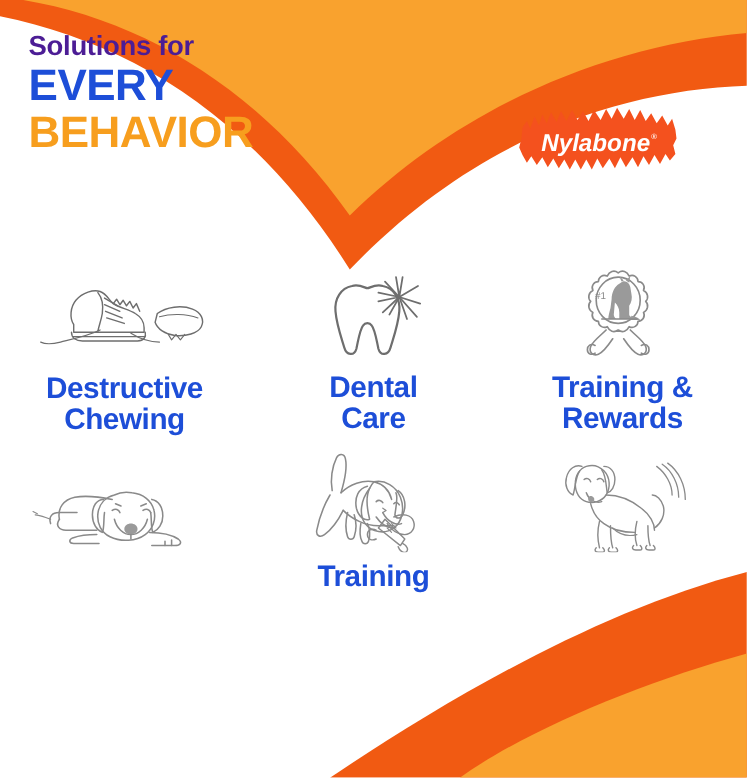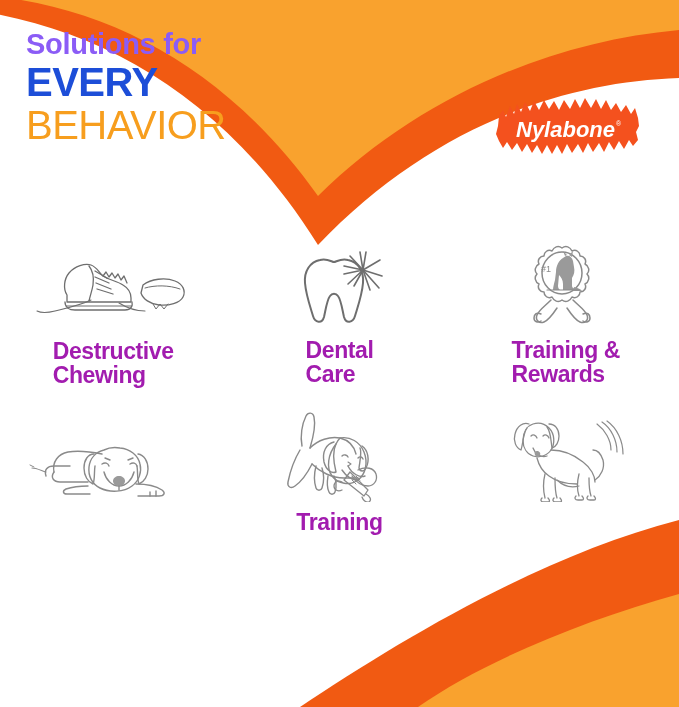--- a/index.html
+++ b/index.html
@@ -30,46 +30,46 @@
   
   .headline {
     position: absolute;
     left: 26px;
     top: 30px;
     line-height: 1.0;
     z-index: 5;
   }
   .headline .l1 {
     display: block;
-    font-size: 29px;
+    font-size: 25px;
     font-weight: bold;
-    color: #8b5cf6;
+    color: #4c1d95;
     letter-spacing: -0.3px;
   }
   .headline .l2 {
     display: block;
     font-size: 40px;
     font-weight: bold;
     color: #1d4ed8;
     letter-spacing: -0.5px;
     margin-top: 3px;
   }
   .headline .l3 {
     display: block;
     font-size: 40px;
-    font-weight: normal;
+    font-weight: bold;
     color: #F79E1E;
     letter-spacing: -0.5px;
     margin-top: 3px;
   }
 
   
   .brand-logo {
     position: absolute;
-    left: 492px;
+    left: 468px;
     top: 92px;
     width: 150px;
     height: 72px;
     z-index: 6;
   }
   .brand-logo svg { display: block; }
 
   
   .grid {
     position: absolute;
@@ -88,24 +88,24 @@
     justify-content: flex-start;
   }
   .cell .art {
     height: 85px;
     display: flex;
     align-items: flex-end;
     justify-content: center;
   }
   .cell .caption {
     margin-top: 8px;
-    text-align: left;
-    font-size: 23px;
+    text-align: center;
+    font-size: 27px;
     font-weight: bold;
-    color: #a21caf;
+    color: #1d4ed8;
     line-height: 1.05;
     letter-spacing: -0.4px;
     white-space: pre-line;
   }
   .cell-1 .art { height: 86px; }
   .cell-4 .art, .cell-5 .art, .cell-6 .art { height: 92px; }
 </style>
 </head>
 <body>
 

